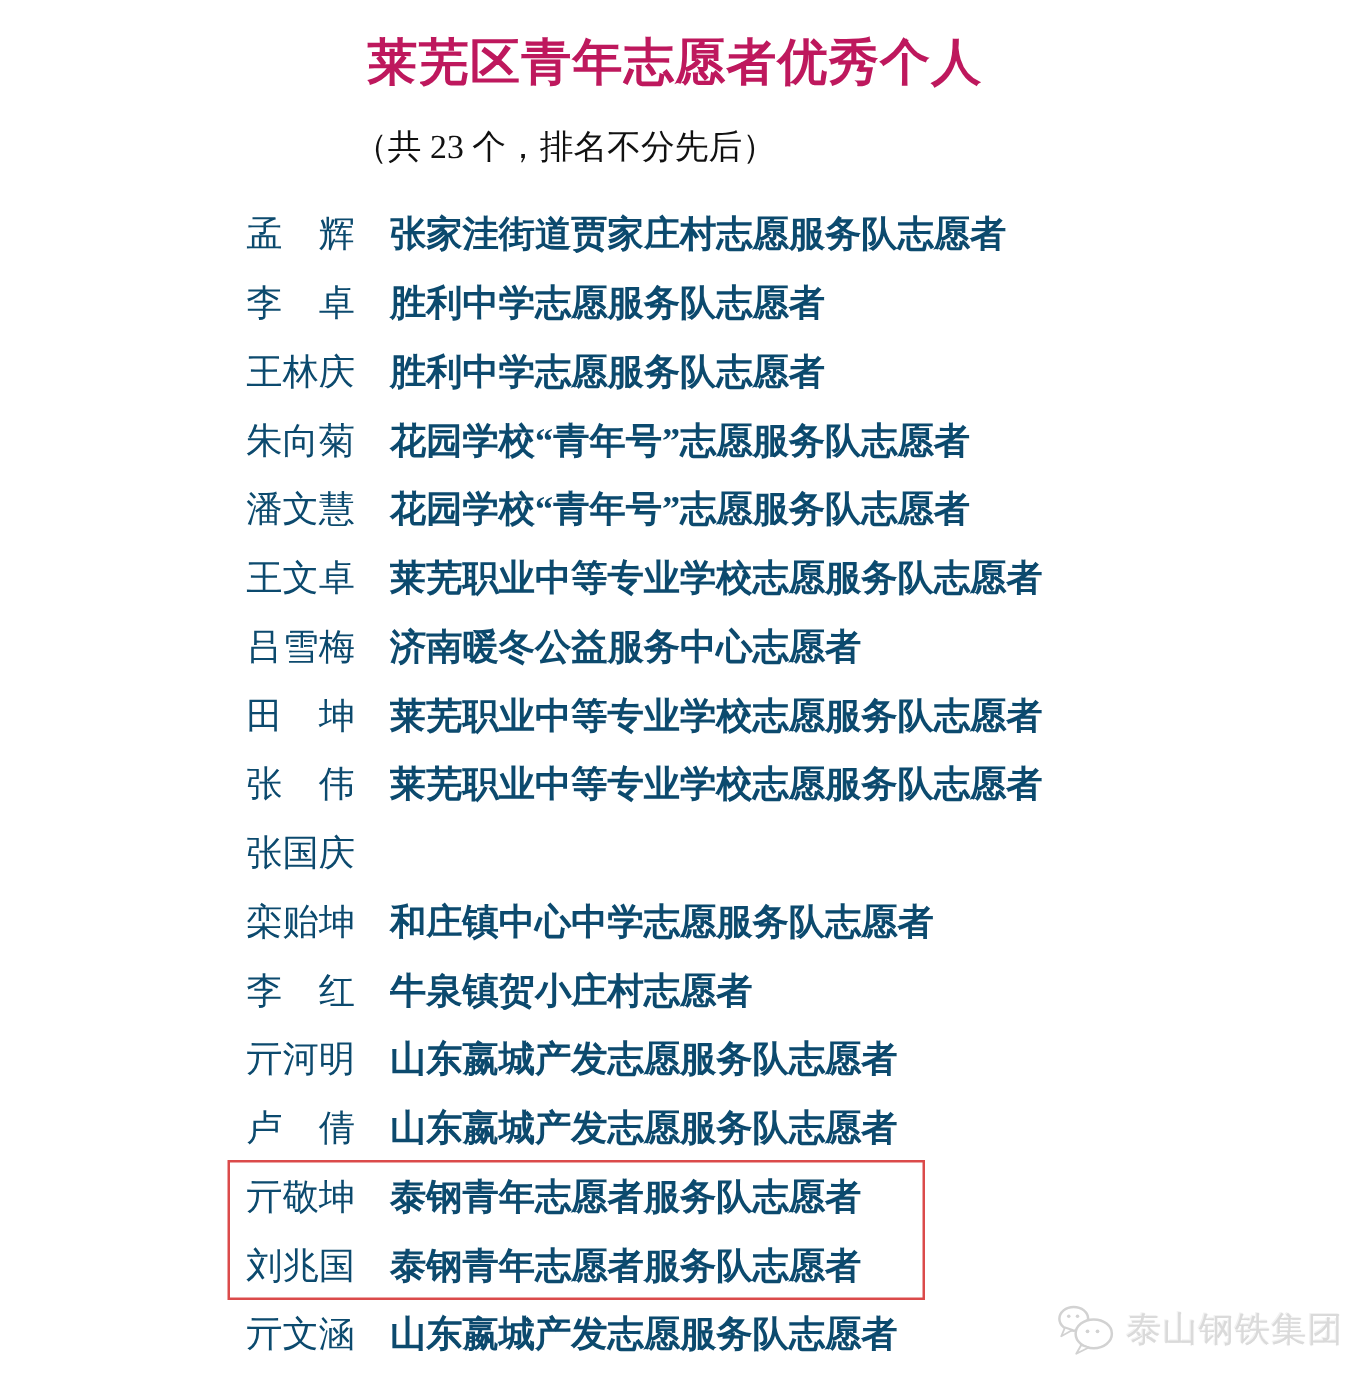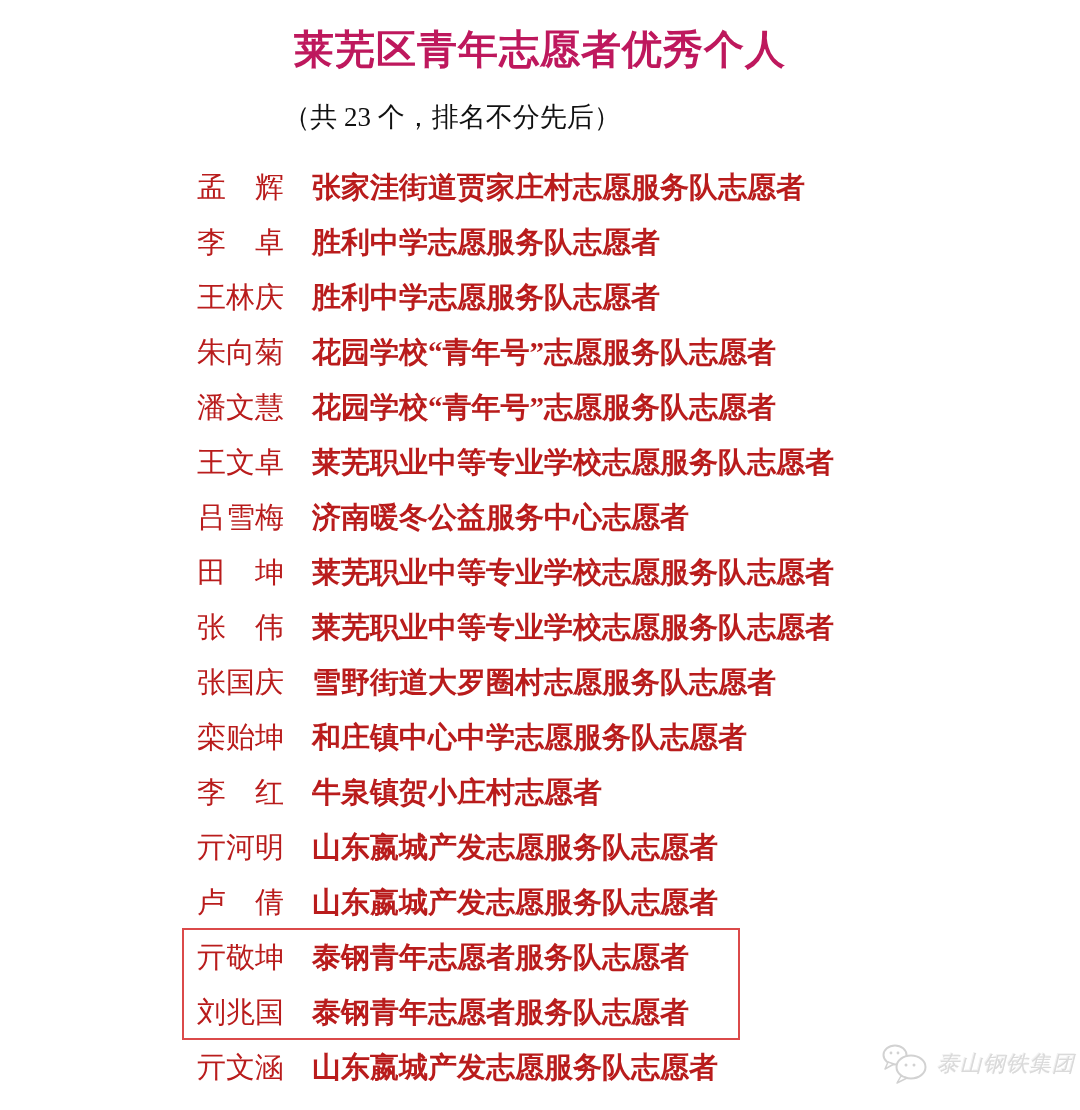--- a/index.html
+++ b/index.html
@@ -41,21 +41,21 @@
     top: 160px;
     left: 0;
     width: 1080px;
   }
   .row {
     height: 55px;
     display: flex;
     align-items: center;
     padding-left: 197px;
     font-size: 29px;
-    color: #b91c1c;
+    color: #0c4a6e;
     white-space: pre;
   }
   .name {
     display: inline-block;
     width: 92px;
     white-space: pre;
   }
   .org {
     margin-left: 23px;
     font-weight: bold;
@@ -71,25 +71,24 @@
   .watermark {
     position: absolute;
     top: 1036px;
     right: 5px;
     height: 56px;
     display: flex;
     align-items: center;
     gap: 9px;
   }
   .watermark-text {
-    font-size: 22px;
+    font-size: 28px;
     letter-spacing: 1px;
     color: #dadada;
     text-shadow: 1px 1px 0 #ffffff, -1px -1px 0 #f2f2f2, 0 0 1px #c6c6c6;
-    font-style: italic;
   }
   .wechat-svg {
     display: block;
   }
 </style>
 </head>
 <body>
 
 <h1 class="title">莱芜区青年志愿者优秀个人</h1>
 
@@ -99,21 +98,21 @@
   <div class="highlight-box" id="highlight-box" style="top: 768px; height: 112px; border-color: rgb(219, 74, 74);"></div>
 <div class="row"><span class="name">孟　辉</span><span class="org">张家洼街道贾家庄村志愿服务队志愿者</span></div>
     <div class="row"><span class="name">李　卓</span><span class="org">胜利中学志愿服务队志愿者</span></div>
     <div class="row"><span class="name">王林庆</span><span class="org">胜利中学志愿服务队志愿者</span></div>
     <div class="row"><span class="name">朱向菊</span><span class="org">花园学校“青年号”志愿服务队志愿者</span></div>
     <div class="row"><span class="name">潘文慧</span><span class="org">花园学校“青年号”志愿服务队志愿者</span></div>
     <div class="row"><span class="name">王文卓</span><span class="org">莱芜职业中等专业学校志愿服务队志愿者</span></div>
     <div class="row"><span class="name">吕雪梅</span><span class="org">济南暖冬公益服务中心志愿者</span></div>
     <div class="row"><span class="name">田　坤</span><span class="org">莱芜职业中等专业学校志愿服务队志愿者</span></div>
     <div class="row"><span class="name">张　伟</span><span class="org">莱芜职业中等专业学校志愿服务队志愿者</span></div>
-    <div class="row"><span class="name">张国庆</span><span class="org">雪野街道大罗圈村志愿服务队志愿者</span></div>
+    <div class="row"><span class="name">张国庆</span></div>
     <div class="row"><span class="name">栾贻坤</span><span class="org">和庄镇中心中学志愿服务队志愿者</span></div>
     <div class="row"><span class="name">李　红</span><span class="org">牛泉镇贺小庄村志愿者</span></div>
     <div class="row"><span class="name">亓河明</span><span class="org">山东嬴城产发志愿服务队志愿者</span></div>
     <div class="row"><span class="name">卢　倩</span><span class="org">山东嬴城产发志愿服务队志愿者</span></div>
     <div class="row"><span class="name">亓敬坤</span><span class="org">泰钢青年志愿者服务队志愿者</span></div>
     <div class="row"><span class="name">刘兆国</span><span class="org">泰钢青年志愿者服务队志愿者</span></div>
     <div class="row"><span class="name">亓文涵</span><span class="org">山东嬴城产发志愿服务队志愿者</span></div>
   </div>
 
 <div class="watermark">

